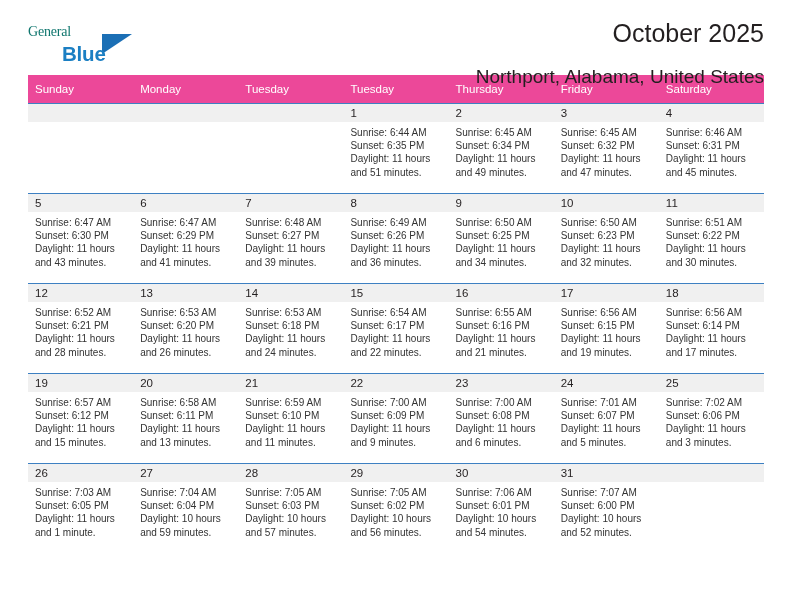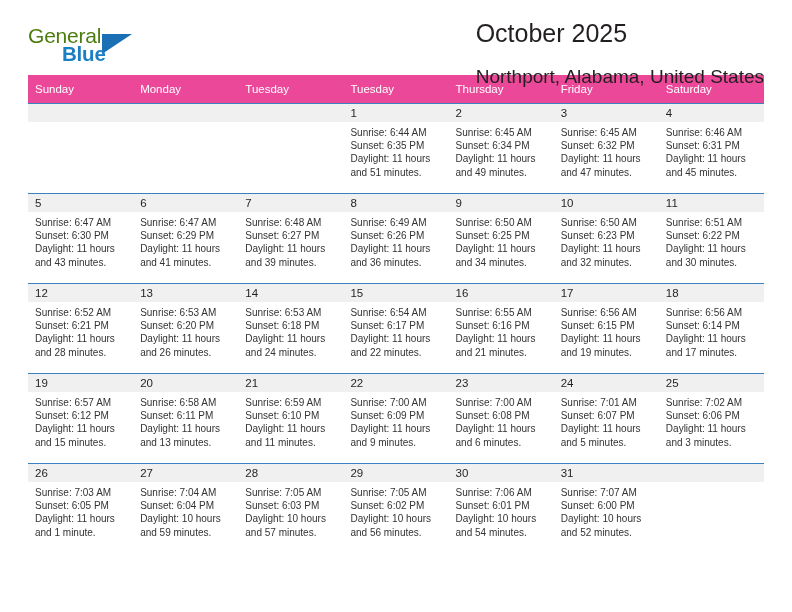--- a/index.html
+++ b/index.html
@@ -33,24 +33,24 @@
   .logo {
     position: relative;
     margin-top: 24px;
     width: 120px;
     height: 46px;
   }
   .logo-general {
     position: absolute;
     left: 0;
     top: 0;
-    font-size: 21px;
+    font-size: 14px;
     letter-spacing: -0.2px;
-    color: #4d7c0f;
-    font-family: Liberation Sans, sans-serif;
+    color: #0f766e;
+    font-family: Liberation Serif, serif;
   }
   .logo-blue {
     position: absolute;
     left: 34px;
     top: 18px;
     font-size: 20.5px;
     letter-spacing: -0.2px;
     color: #1b7fc3;
     font-family: "Liberation Sans", sans-serif;
     font-weight: bold;
@@ -58,21 +58,21 @@
   .logo-triangle {
     position: absolute;
     left: 74px;
     top: 10px;
     width: 0;
     height: 0;
     border-left: 30px solid #1b6fb5;
     border-bottom: 20px solid transparent;
   }
   .title-block {
-    text-align: left;
+    text-align: right;
     margin-top: 20px;
   }
   .cal-title {
     font-size: 25px;
     color: #231f20;
     line-height: 1.05;
     font-weight: normal;
   }
   .cal-subtitle {
     font-size: 19px;

